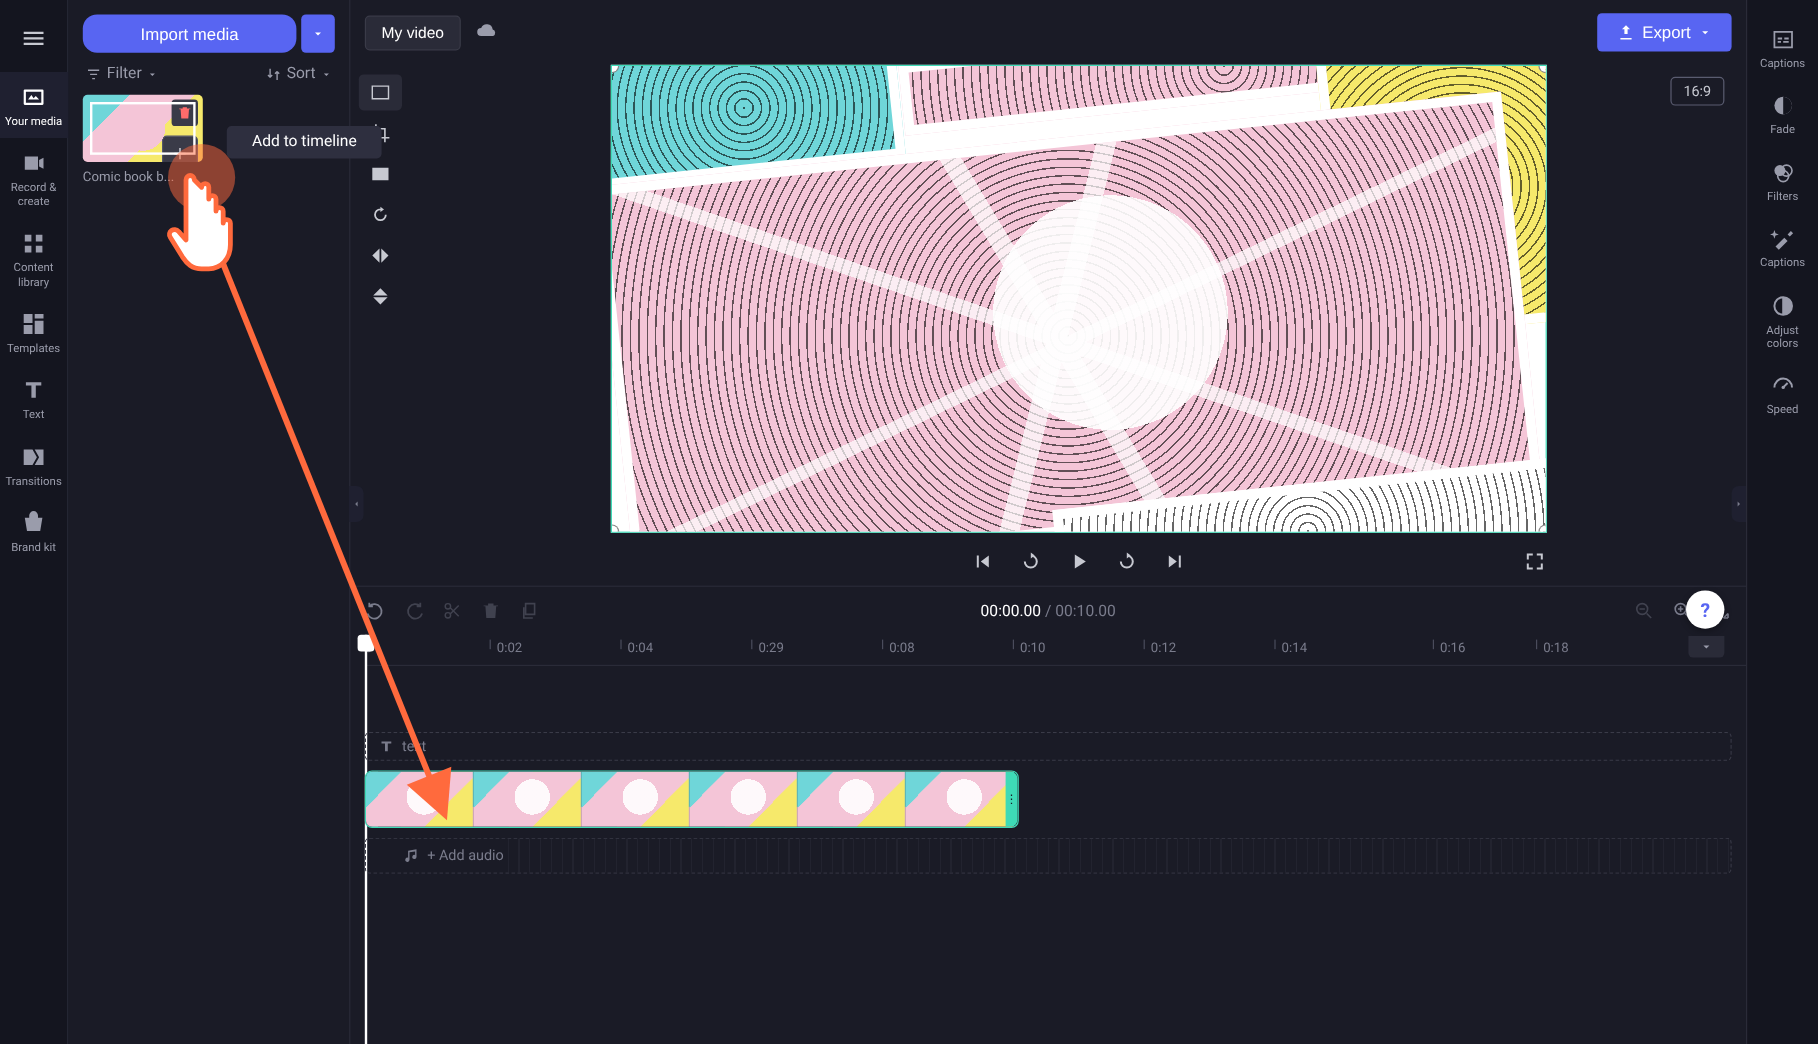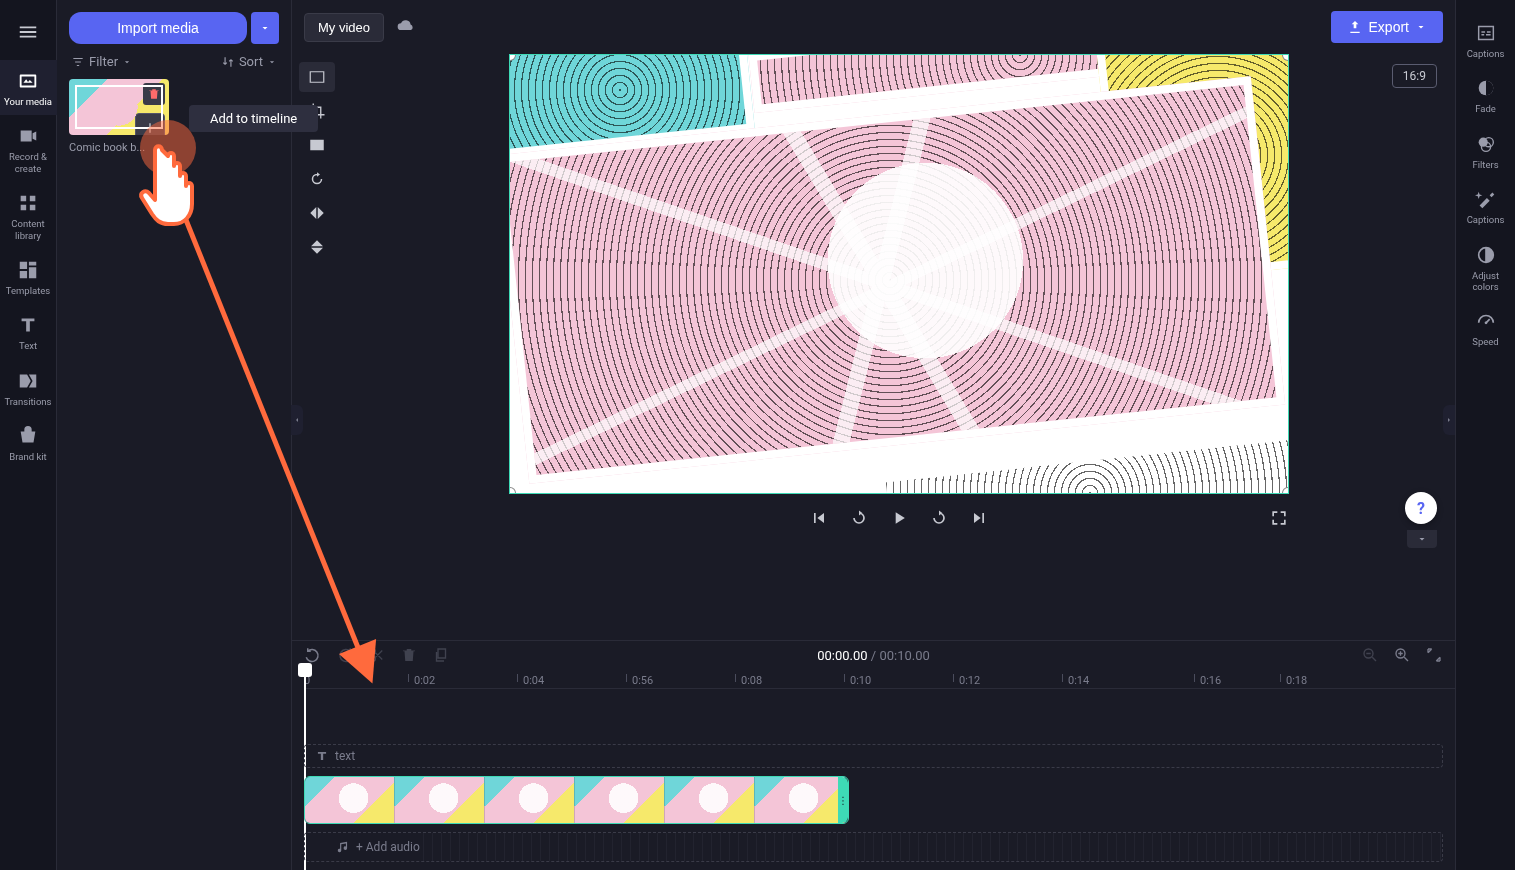--- a/index.html
+++ b/index.html
@@ -284,21 +284,21 @@
     display:flex;align-items:center;justify-content:center;cursor:pointer;
   }
   .right-collapse {
     position:absolute; right:60px; top:405px;
     width:12px;height:30px;background:#1f2030;border-radius:6px 0 0 6px;
     display:flex;align-items:center;justify-content:center;cursor:pointer;
   }
 
   
   .timeline-area {
-    height:230px;
+    height:382px;
     border-top:1px solid #2a2b38;
     display:flex;flex-direction:column;
     background:#1a1b26;
     flex-shrink:0;
   }
   .timeline-toolbar {
     height:40px;display:flex;align-items:center;padding:0 12px;gap:14px;
     color:#7a7c8c;
   }
   .tl-btn {cursor:pointer;display:flex;}
@@ -618,21 +618,21 @@
             </svg>
           </div>
       </div>
     </div>
 
     <div class="time-ruler">
       <span class="ruler-start">0</span>
 
     <span class="ruler-label" style="left: 110px;">0:02</span>
         <span class="ruler-label" style="left: 219px;">0:04</span>
-        <span class="ruler-label" style="left: 328px;">0:56</span>
+        <span class="ruler-label" style="left: 328px;">0:29</span>
         <span class="ruler-label" style="left: 437px;">0:08</span>
         <span class="ruler-label" style="left: 546px;">0:10</span>
         <span class="ruler-label" style="left: 655px;">0:12</span>
         <span class="ruler-label" style="left: 764px;">0:14</span>
         <span class="ruler-label" style="left: 873px; margin-left: 23px;">0:16</span>
         <span class="ruler-label" style="left: 982px;">0:18</span>
       </div>
 
     <div class="tracks">
       <div class="playhead"></div>

